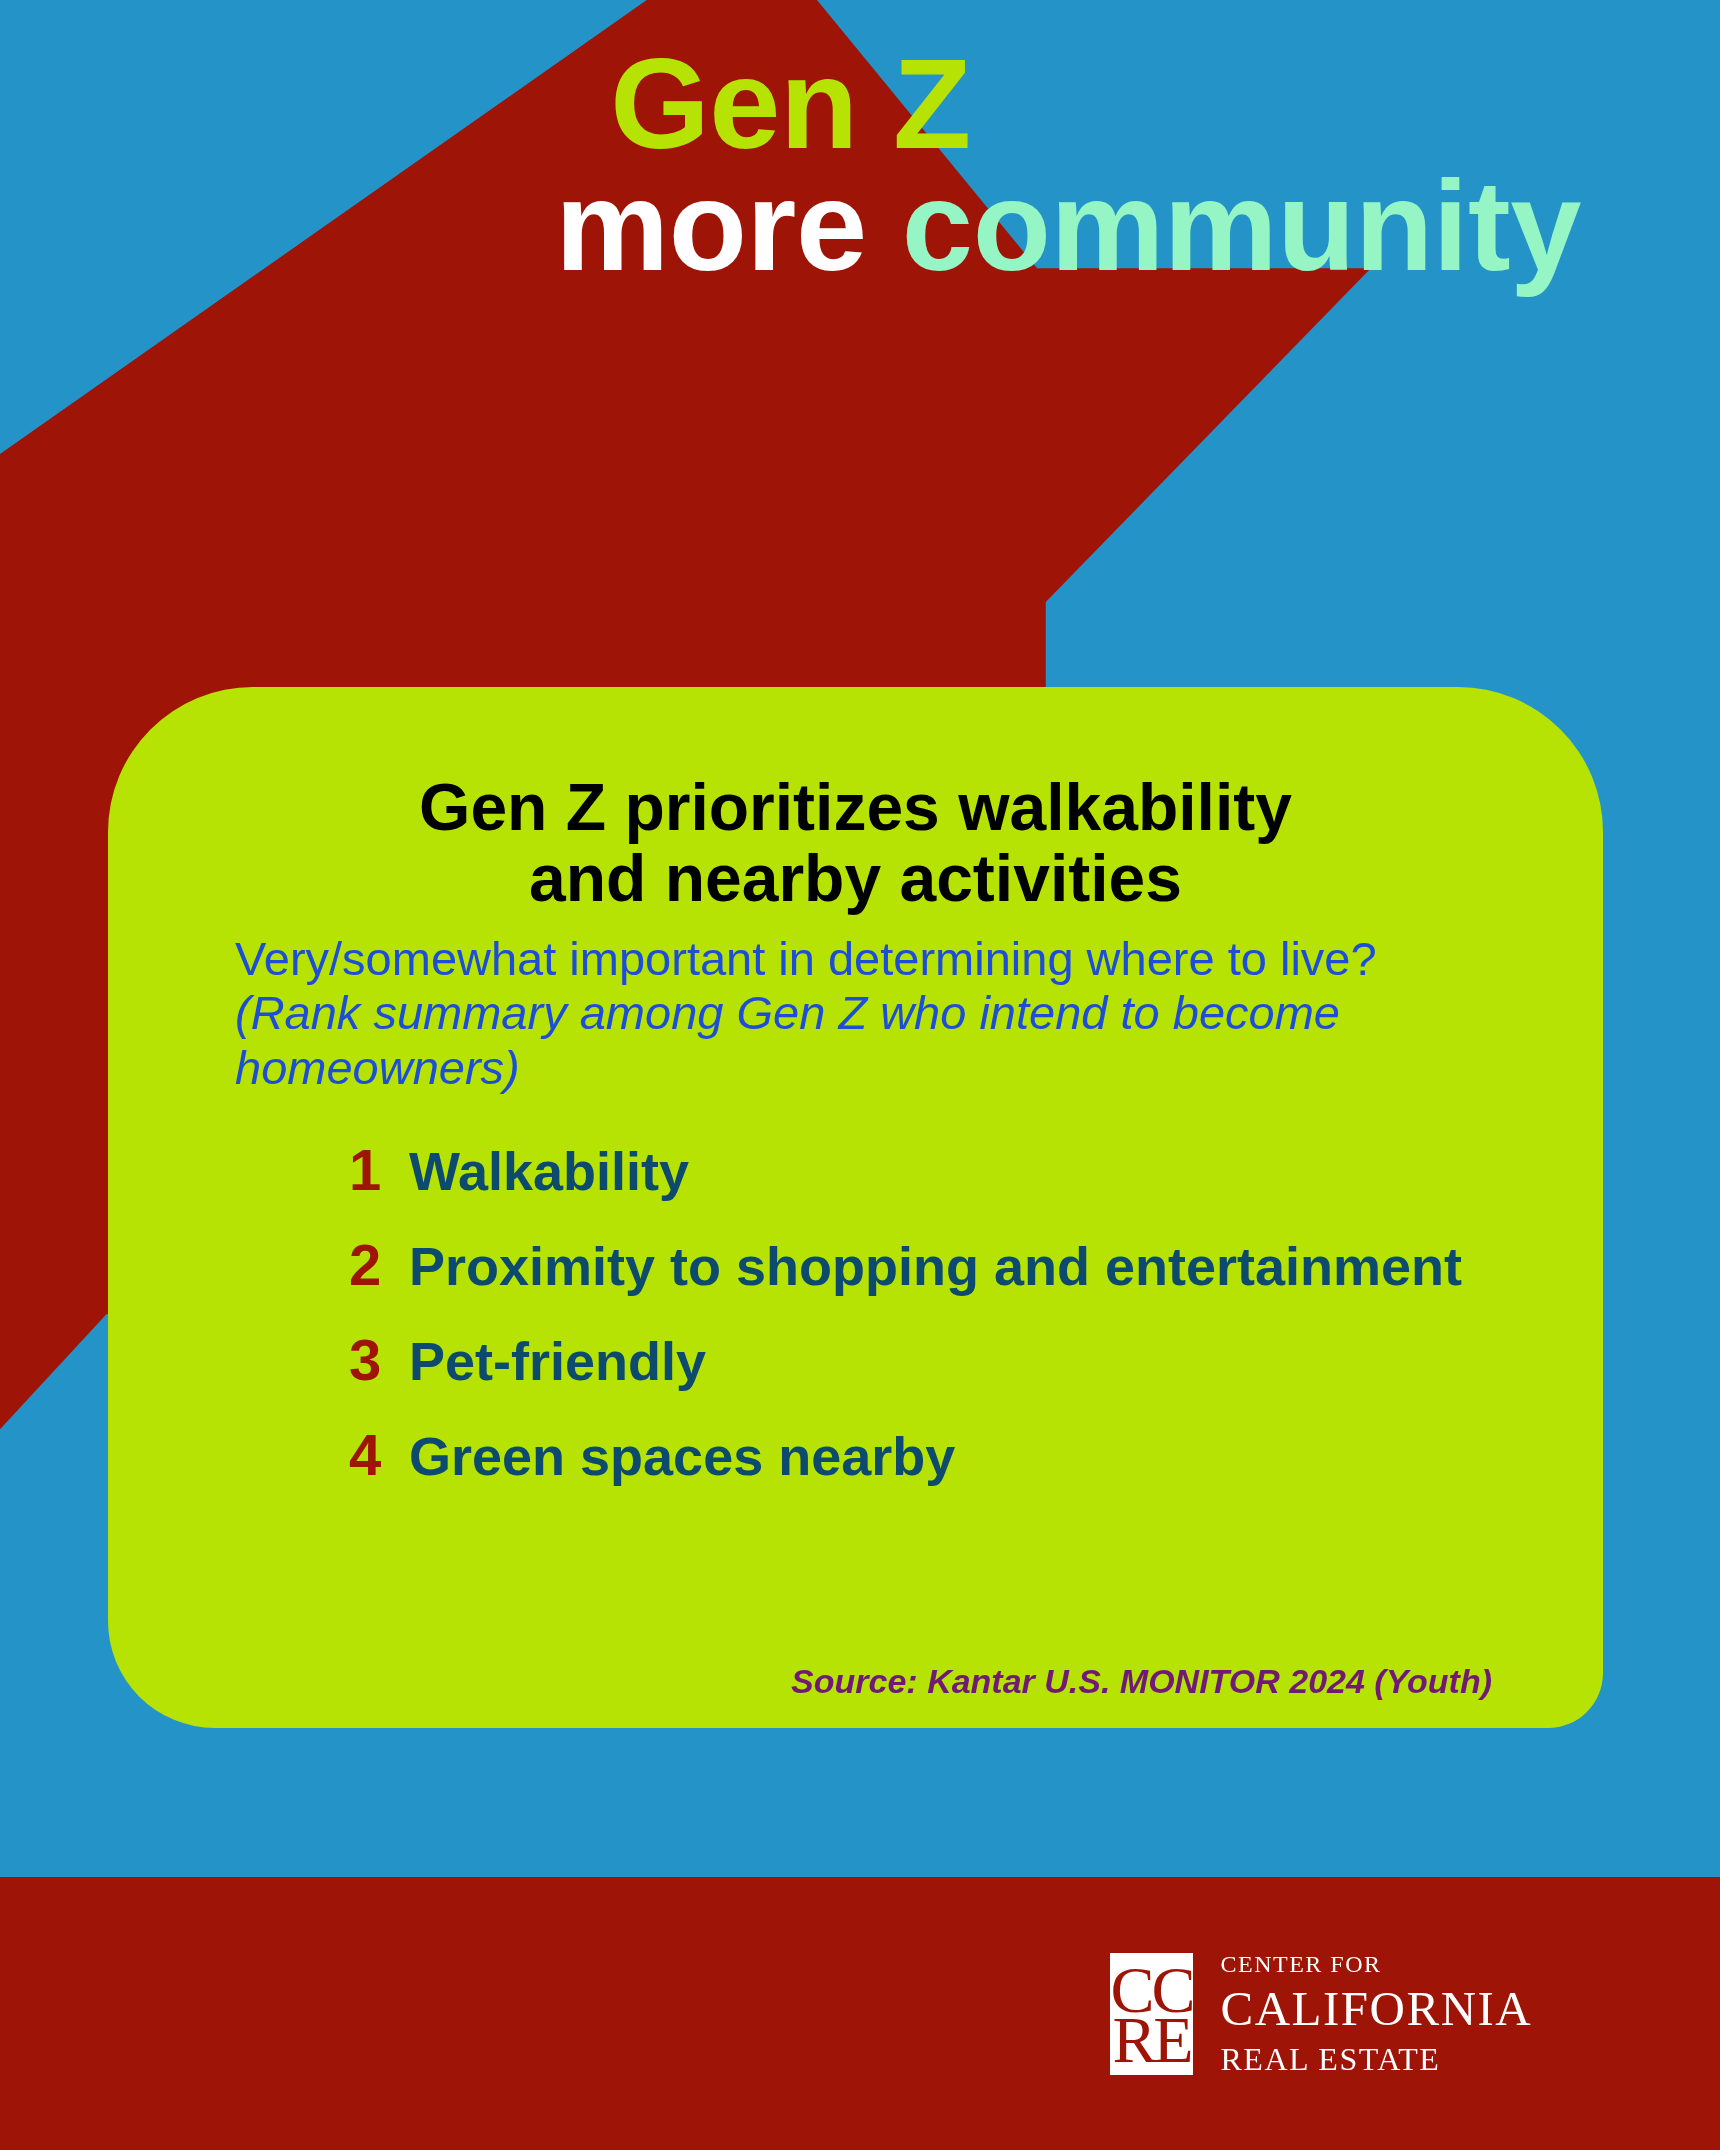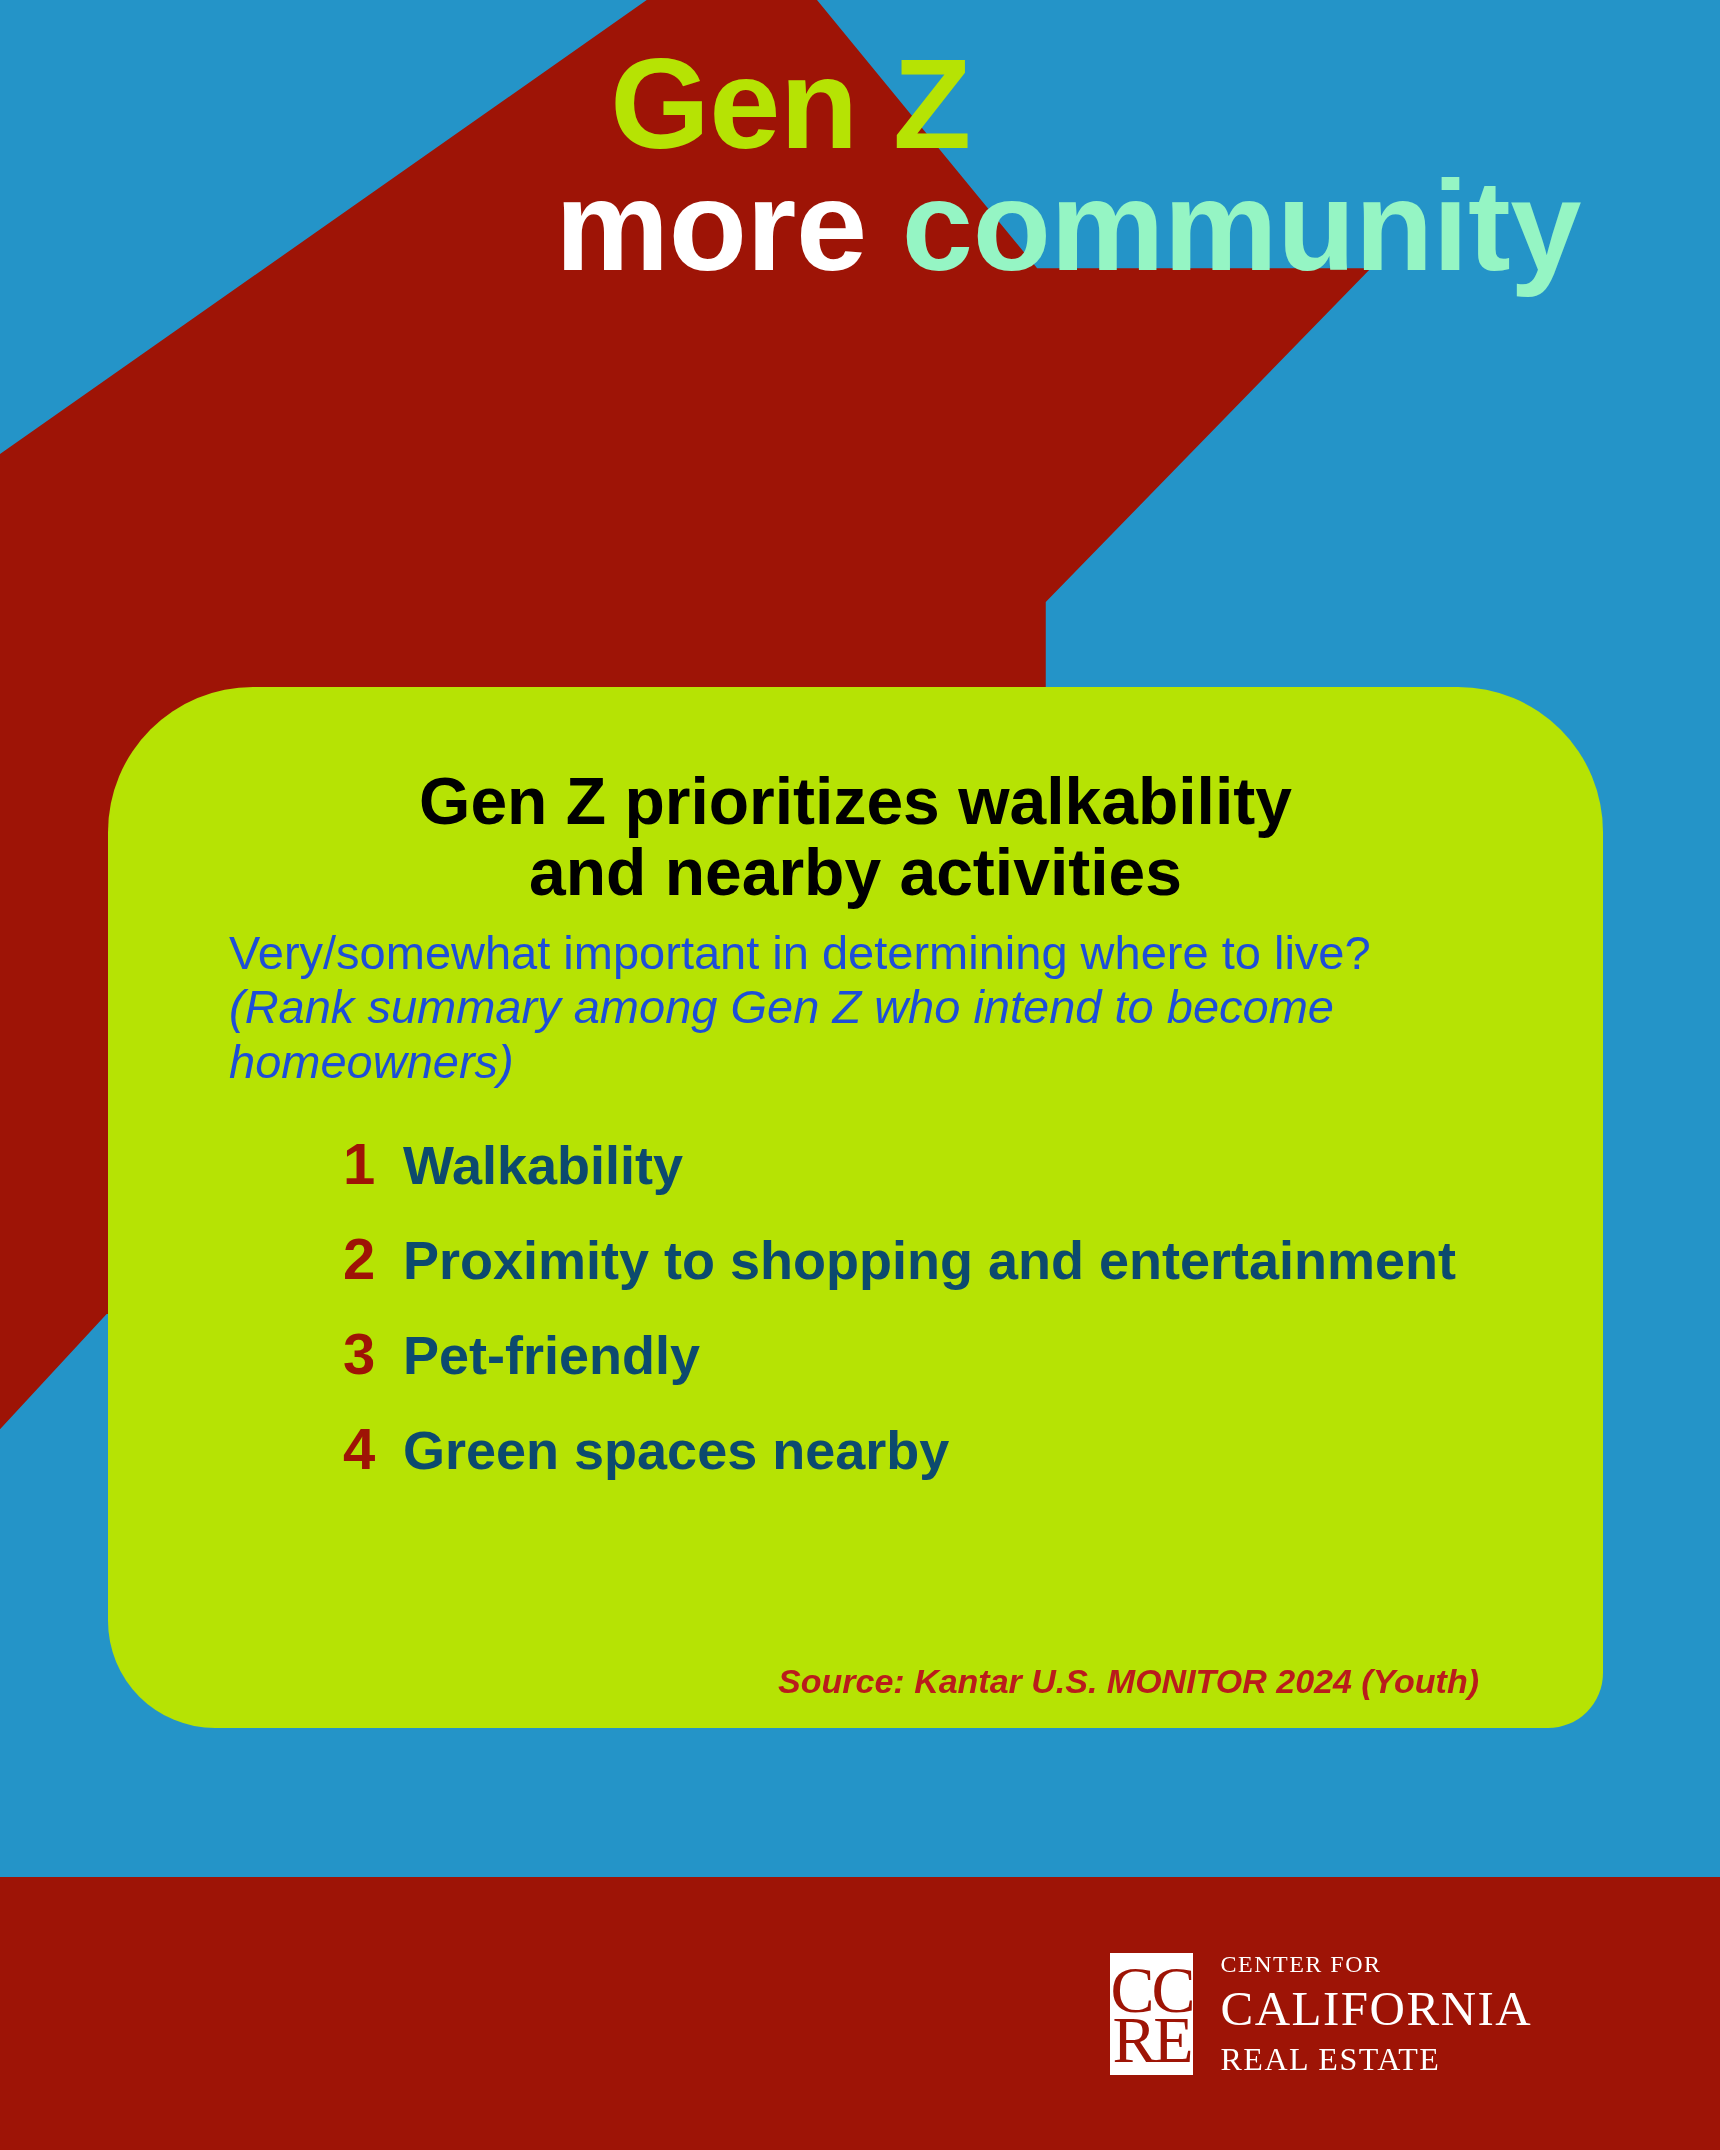--- a/index.html
+++ b/index.html
@@ -62,21 +62,21 @@
   
   #green-card {
     position: absolute;
     left: 108px;
     top: 687px;
     width: 1495px;
     height: 1041px;
     background: #b6e304;
     border-radius: 145px 145px 55px 107px;
     z-index: 10;
-    padding: 6px;
+    padding: 12px;
   }
 
   #card-heading {
     margin: 73px 84px 0 84px;
     text-align: center;
     font-size: 66px;
     font-weight: 700;
     line-height: 1.08;
     color: #000;
     white-space: pre-line;
@@ -113,26 +113,26 @@
   .rank-label {
     font-size: 54px;
     font-weight: 700;
     color: #0c4a6e;
     white-space: nowrap;
   }
 
   
   #source-note {
     position: absolute;
-    right: 124px;
+    right: 111px;
     bottom: 27.5px;
     font-size: 34px;
     font-style: italic;
     font-weight: 700;
-    color: #b91c1c;
+    color: #701a75;
     white-space: nowrap;
   }
 
   
   #footer-band {
     position: absolute;
     left: 0;
     top: 1877px;
     width: 1720px;
     height: 274px;

